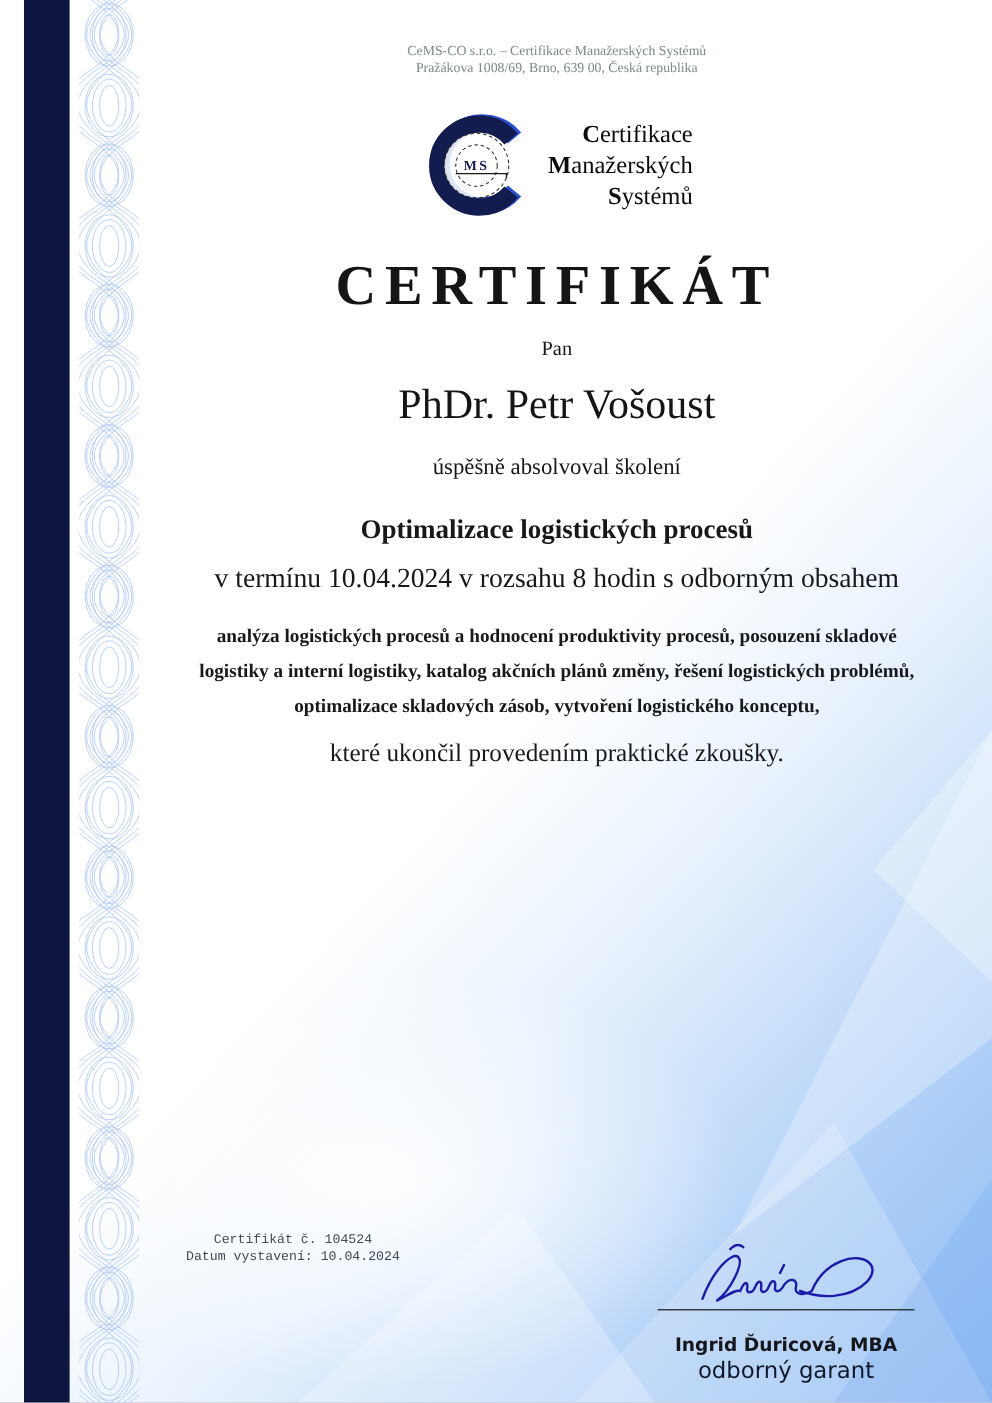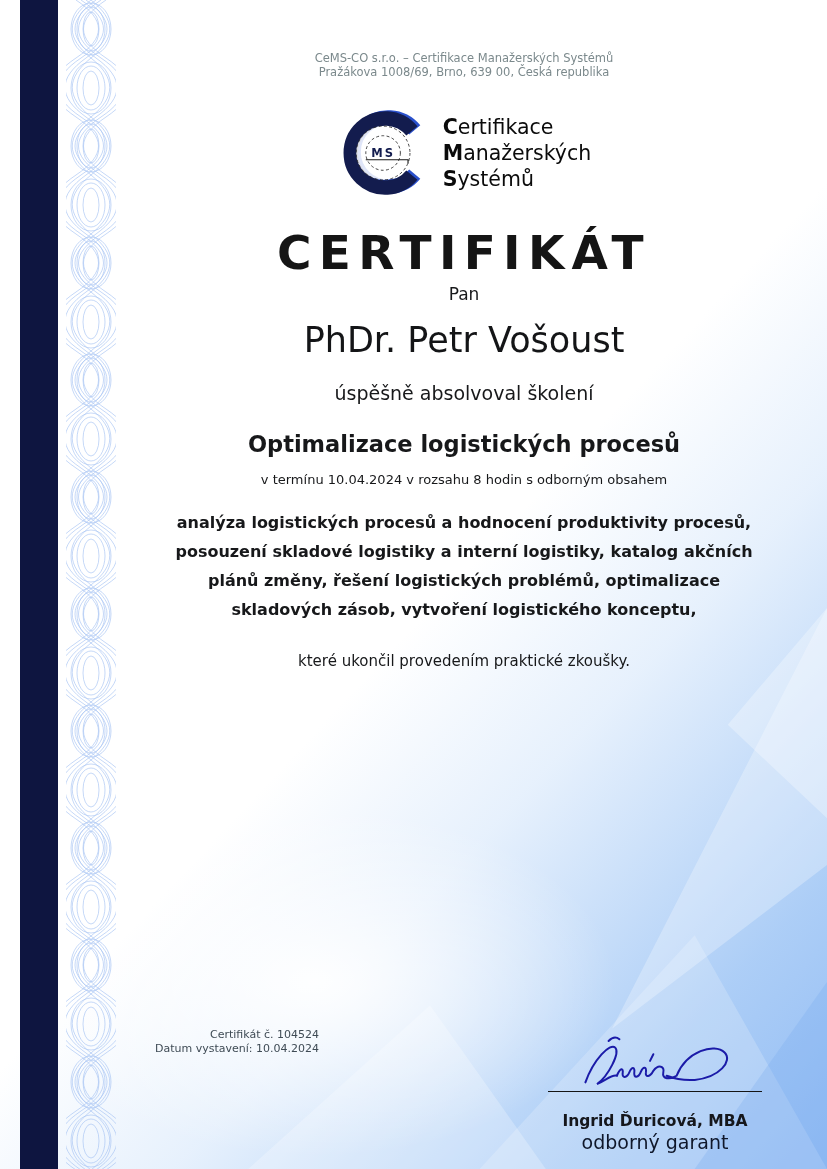--- a/index.html
+++ b/index.html
@@ -15,36 +15,36 @@
   .bg-fan{background:radial-gradient(ellipse 430px 250px at 38% 84%, rgba(255,255,255,0.95), rgba(255,255,255,0) 70%);}
   .facet1{background:rgba(255,255,255,0.28); clip-path:polygon(100% 52%, 100% 74%, 74% 88%);}
   .facet2{background:rgba(255,255,255,0.20); clip-path:polygon(58% 100%, 84% 80%, 100% 100%);}
   .facet3{background:rgba(124,173,238,0.30); clip-path:polygon(84% 100%, 100% 84%, 100% 100%);}
   .facet4{background:rgba(255,255,255,0.25); clip-path:polygon(30% 100%, 52% 86%, 66% 100%);}
   .facet5{background:rgba(255,255,255,0.30); clip-path:polygon(88% 62%, 100% 52%, 100% 70%);}
   
   .navy-bar{position:absolute; left:20px; top:0; width:38px; height:1169px; background:#0e1540;}
   .guilloche{position:absolute; left:66px; top:0; width:50px; height:1169px;}
   
-  .content{position:absolute; left:118px; top:15px; width:692px; text-align:center;}
+  .content{position:absolute; left:118px; top:0; width:692px; text-align:center;font-family:Liberation Serif, serif;}
   .hdr{padding-top:36px; font-size:11.5px; line-height:14px; color:#7b898c;}
   .logo-row{margin-top:26px; display:flex; align-items:center; justify-content:center; gap:10px;}
   .emblem{width:96px; height:96px;}
-  .logo-text{text-align:left; font-size:20.5px; line-height:26px; color:#0b0b0b;}
+  .logo-text{text-align:right; font-size:20.5px; line-height:26px; color:#0b0b0b;}
   .logo-text b{font-weight:700;}
   .cert-title{margin:26px 0 0 0; font-size:47px; line-height:52px; font-weight:700; letter-spacing:0.155em; color:#151515;}
-  .salutation{margin-top:5px; font-size:17px;}
+  .salutation{margin-top:17px; font-size:17px;}
   .recipient{margin-top:16px; font-size:35px; line-height:40px; font-weight:400; color:#141517;}
   .completion{margin-top:22px; font-size:19px;text-align:center;}
   .course-title{margin-top:27px; font-size:22.5px; font-weight:700;}
-  .course-details{margin-top:15px; font-size:13px;}
+  .course-details{margin-top:15px; font-size:23px;}
   .course-content{margin-top:21px; padding:0 42px; font-size:16px; font-weight:700; line-height:29px;}
-  .closing{margin-top:28px; font-size:15px;}
+  .closing{margin-top:12px; font-size:21px;}
   
-  .cert-meta{position:absolute; left:155px; top:1028px; font-size:11px; line-height:13.5px; color:#3f4b55; text-align:right;}
+  .cert-meta{position:absolute; left:155px; top:1028px; font-size:11px; line-height:13.5px; color:#3f4b55; text-align:center;font-family:Liberation Mono, monospace;}
   .sign-block{position:absolute; left:548px; top:1036px; width:214px; text-align:center;}
   .sig-svg{width:200px; height:58px; display:block; margin:0 auto -3px auto;}
   .sig-line{border-top:1.7px solid #151515; width:100%;}
   .signer-name{margin-top:20px; font-size:15.5px; font-weight:700; color:#15171c;}
   .signer-role{margin-top:1px; font-size:19px; color:#0f172a;}
 </style>
 </head>
 <body>
 
 <div class="page">

